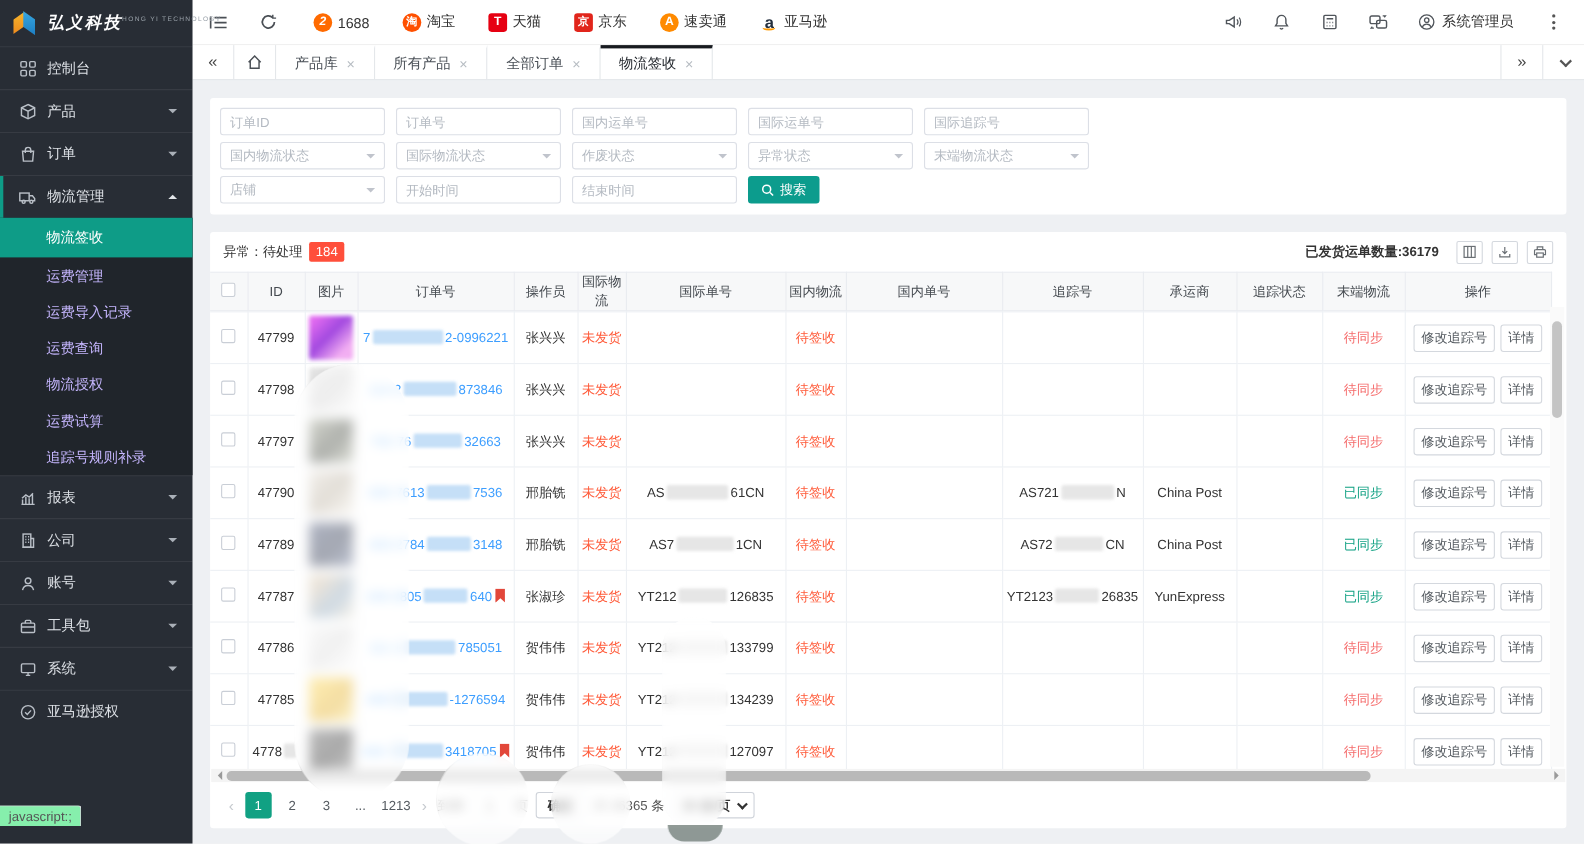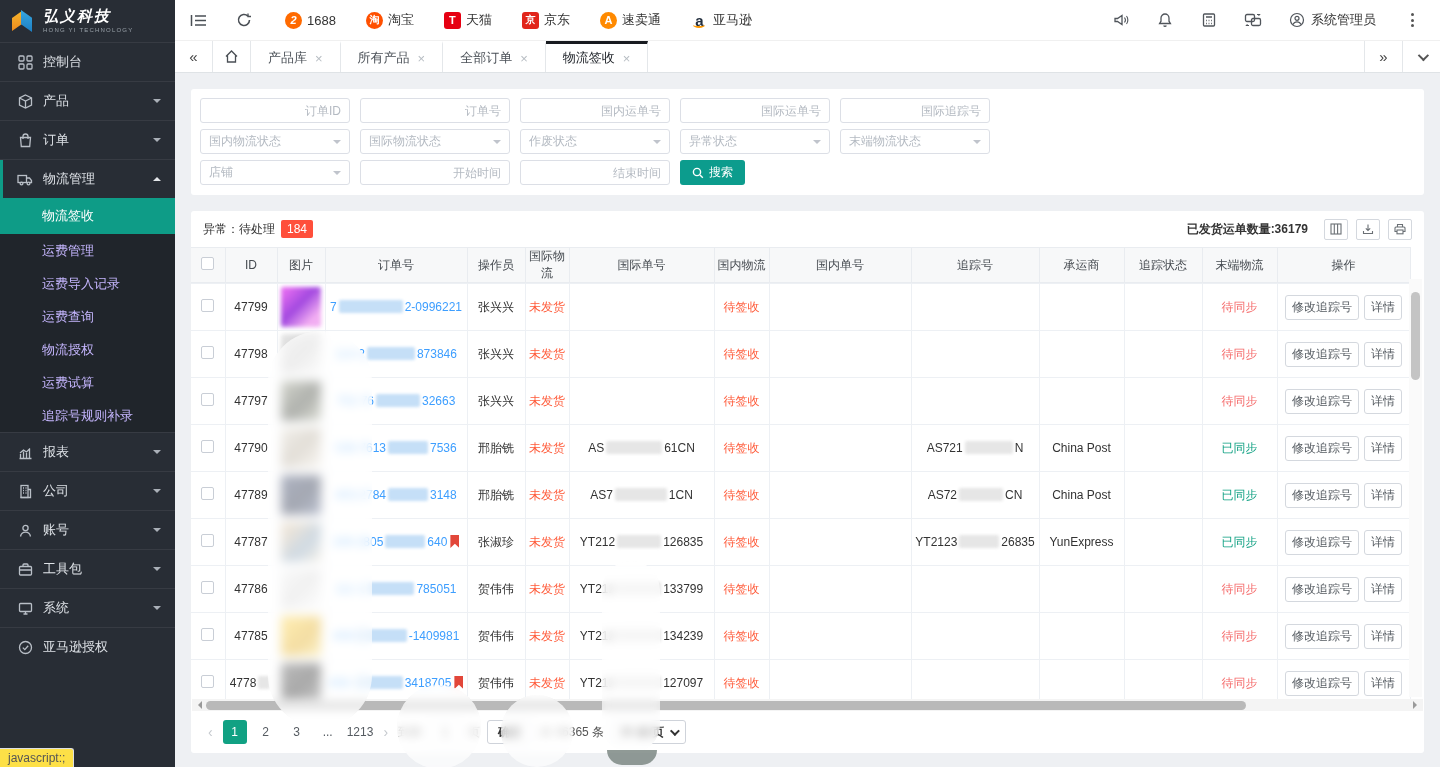--- a/index.html
+++ b/index.html
@@ -5,21 +5,21 @@
   * { margin:0; padding:0; box-sizing:border-box; }
   html,body { width:1440px; height:767px; overflow:hidden; font-family:"Liberation Sans","DejaVu Sans",sans-serif; background:#eef0f3; }
   .app { display:flex; width:1440px; height:767px; }
 
   
   .sidebar { width:175px; background:#282d35; color:#dfe3e8; flex-shrink:0; position:relative; z-index:5; }
   .logo { height:42px; display:flex; align-items:center; padding:0 10px; gap:7px; }
   .logo-mark { width:26px; height:26px; position:relative; flex-shrink:0; }
   .logo-mark .lm1 { position:absolute; left:2px; top:3px; width:10px; height:20px; background:linear-gradient(180deg,#f6b52c,#ee8b1e); clip-path:polygon(0 35%,100% 0,100% 65%,0 100%); }
   .logo-mark .lm2 { position:absolute; left:11px; top:2px; width:11px; height:22px; background:linear-gradient(180deg,#37a7e0,#1d7fc4); clip-path:polygon(0 0,100% 35%,100% 100%,0 65%); }
-  .logo-txt { display:flex; flex-direction:column; line-height:1.05; }
+  .logo-txt { display:flex; flex-direction:row; line-height:1.05; }
   .logo-cn { font-family:"DejaVu Serif","Liberation Serif",serif; font-style:italic; font-weight:700; font-size:15px; color:#fff; letter-spacing:2px; white-space:nowrap; }
   .logo-en { font-size:6px; color:#98a0a8; letter-spacing:1.2px; margin-top:2px; white-space:nowrap; }
   .side-item { height:39px; display:flex; align-items:center; padding:0 14px 0 17px; gap:10px; font-size:13px; color:#dde1e6; border-top:1px solid rgba(255,255,255,.07); cursor:pointer; position:relative; }
   .side-item .sicon { width:16px; height:16px; flex-shrink:0; display:flex; align-items:center; justify-content:center; }
   .side-item svg { stroke:#b9bfc7; }
   .side-item .chev { margin-left:auto; width:0; height:0; border:4px solid transparent; }
   .chev.down { border-top-color:#aab0b8; transform:translateY(2px); }
   .chev.up { border-bottom-color:#e3e6ea; transform:translateY(-2px); }
   .side-item.parent-active { box-shadow:inset 3px 0 0 #0e9c87; }
   .submenu { background:#20252b; }
@@ -56,21 +56,21 @@
   .tab-right { margin-left:auto; display:flex; }
   .tab-sq.left-b { border-right:none; border-left:1px solid #e4e7ea; }
   .chev-dn { width:8px; height:8px; border-right:2px solid #555; border-bottom:2px solid #555; transform:rotate(45deg) translateY(-2px); }
 
   .content { flex:1; padding:16px; position:relative; overflow:hidden; }
 
   
   .filter-card { background:#fff; border-radius:3px; padding:9px 9px 10px 9px; margin-bottom:16px; }
   .f-row { display:flex; gap:10px; margin-bottom:6px; }
   .f-row:last-child { margin-bottom:0; }
-  .f-input { width:150px; height:25px; border:1px solid #dcdfe6; border-radius:3px; padding:0 8px; font-size:12px; color:#333; background:#fff; font-family:inherit;text-align:right; }
+  .f-input { width:150px; height:25px; border:1px solid #dcdfe6; border-radius:3px; padding:0 8px; font-size:12px; color:#333; background:#fff; font-family:inherit; }
   .f-input::placeholder { color:#b4bac2; }
   .f-select { width:150px; height:25px; border:1px solid #dcdfe6; border-radius:3px; padding:0 8px; font-size:12px; color:#b4bac2; background:#fff; display:flex; align-items:center; justify-content:space-between; cursor:pointer; }
   .f-select .caret { width:0; height:0; border:4px solid transparent; border-top-color:#c0c4cc; margin-top:4px; }
   .search-btn { height:25px; padding:0 12px; background:#0c9c8d; border:none; border-radius:3px; color:#fff; font-size:12px; display:flex; align-items:center; gap:5px; cursor:pointer; font-family:inherit; }
 
   
   .table-card { background:#fff; border-radius:3px; position:relative; }
   .status-row { height:36px; display:flex; align-items:center; padding:0 12px; font-size:12px; color:#333; }
   .badge { background:#ff4f3b; color:#fff; border-radius:2px; padding:2px 6px; font-size:12px; margin-left:6px; cursor:pointer; }
   .sr-right { margin-left:auto; display:flex; align-items:center; gap:8px; }
@@ -129,21 +129,21 @@
   .pg-select .caret { width:7px; height:7px; border-right:2px solid #333; border-bottom:2px solid #333; transform:rotate(45deg) translateY(-2px); }
 
   
   .censor { position:absolute; background:rgba(255,255,255,.62); backdrop-filter:blur(5px); pointer-events:none; z-index:4; }
   .cs-a { left:93px; top:258px; width:104px; height:396px; border-radius:60px; }
   .cs-b { left:427px; top:488px; width:58px; height:192px; border-radius:30px; }
   .cs-c1 { left:222px; top:612px; width:84px; height:84px; border-radius:50%; }
   .cs-c2 { left:326px; top:622px; width:72px; height:72px; border-radius:50%; }
   .cs-blob { position:absolute; left:432px; top:677px; width:50px; height:15px; background:#7c8884; border-radius:0 0 25px 25px; opacity:.85; pointer-events:none; z-index:4; }
 
-  .status-tip { position:fixed; left:0; bottom:0; background:#fde047; border:1px solid #dcdfe3; border-left:none; border-bottom:none; border-radius:0 3px 0 0; font-size:12px; color:#555; padding:2px 8px; z-index:9; }
+  .status-tip { position:fixed; left:0; bottom:16px; background:#86efac; border:1px solid #dcdfe3; border-left:none; border-bottom:none; border-radius:0 3px 0 0; font-size:12px; color:#555; padding:2px 8px; z-index:9; }
 
   svg { display:block; }
 </style>
 </head>
 <body>
 
 <div class="app">
 
   <aside class="sidebar">
     <div class="logo">
@@ -642,21 +642,21 @@
               <td><span></span><span></span></td>
               <td><span></span></td>
               <td><span></span></td>
               <td class="st-pend"><span>待同步</span></td>
               <td><button class="op-btn">修改追踪号</button><button class="op-btn">详情</button></td>
             </tr>
             <tr>
               <td><span class="cb"></span></td>
               <td><span>47785</span></td>
               <td><span class="thumb t8"></span></td>
-              <td><a class="order-link"><span>408</span><span class="chip blue w52"></span><span>-1409981</span></a></td>
+              <td><a class="order-link"><span>408</span><span class="chip blue w52"></span><span>-1276594</span></a></td>
               <td><span>贺伟伟</span></td>
               <td class="st-red"><span>未发货</span></td>
               <td><span>YT212</span><span class="chip gray w44"></span><span>134239</span></td>
               <td class="st-red"><span>待签收</span></td>
               <td><span></span></td>
               <td><span></span><span></span></td>
               <td><span></span></td>
               <td><span></span></td>
               <td class="st-pend"><span>待同步</span></td>
               <td><button class="op-btn">修改追踪号</button><button class="op-btn">详情</button></td>

